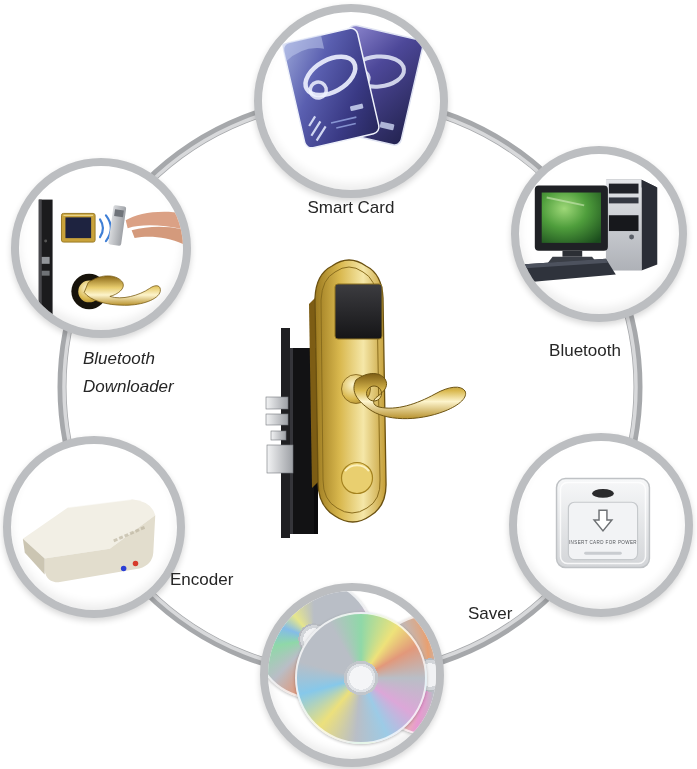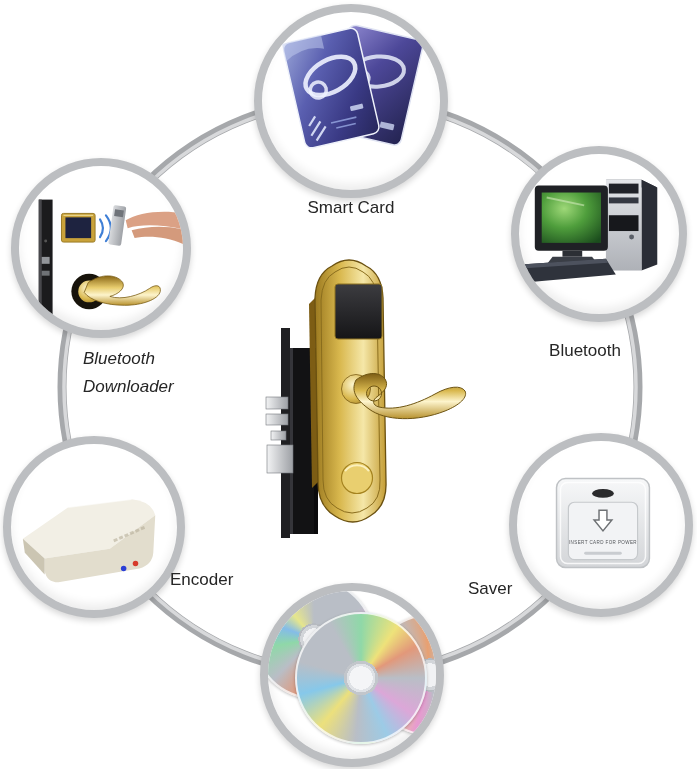--- a/index.html
+++ b/index.html
@@ -205,21 +205,21 @@
         <rect x="40" y="38" width="94" height="90" rx="9" fill="url(#plate)" stroke="#bfc2c5" stroke-width="1.5"></rect>
         <rect x="44" y="42" width="86" height="82" rx="7" fill="none" stroke="#ffffff" stroke-width="1.5" opacity=".8"></rect>
         <ellipse cx="87" cy="53" rx="11" ry="4.5" fill="#2a2a2c"></ellipse>
         <rect x="52" y="62" width="70" height="58" rx="6" fill="#f2f3f5" stroke="#c6c9cc" stroke-width="1.2"></rect>
         <path d="M83 70 h8 v10 h5 l-9 11 -9 -11 h5 z" fill="#ffffff" stroke="#6f7275" stroke-width="1.5"></path>
         <text x="87" y="104" font-size="4.6" fill="#53565a" text-anchor="middle" letter-spacing=".4" font-family="Liberation Sans, sans-serif">INSERT CARD FOR POWER</text>
         <rect x="68" y="112" width="38" height="3" rx="1.5" fill="#c9ccd0"></rect>
       </g>
     </svg>
   </div>
-  <div class="label" style="left:468px; top:578px;">Saver</div>
+  <div class="label" style="left:468px; top:603px;">Saver</div>
 
   <div class="node" style="left:260px; top:583px; width:184px; height:184px;">
     <div style="position:absolute; left:0; top:0; width:100%; height:100%;">
       <div class="disc disc-a"></div>
       <div class="disc disc-c"></div>
       <div class="disc disc-b"></div>
     </div>
   </div>
 
   <svg style="position:absolute; left:265px; top:250px;" width="210" height="292" viewBox="0 0 210 292">

